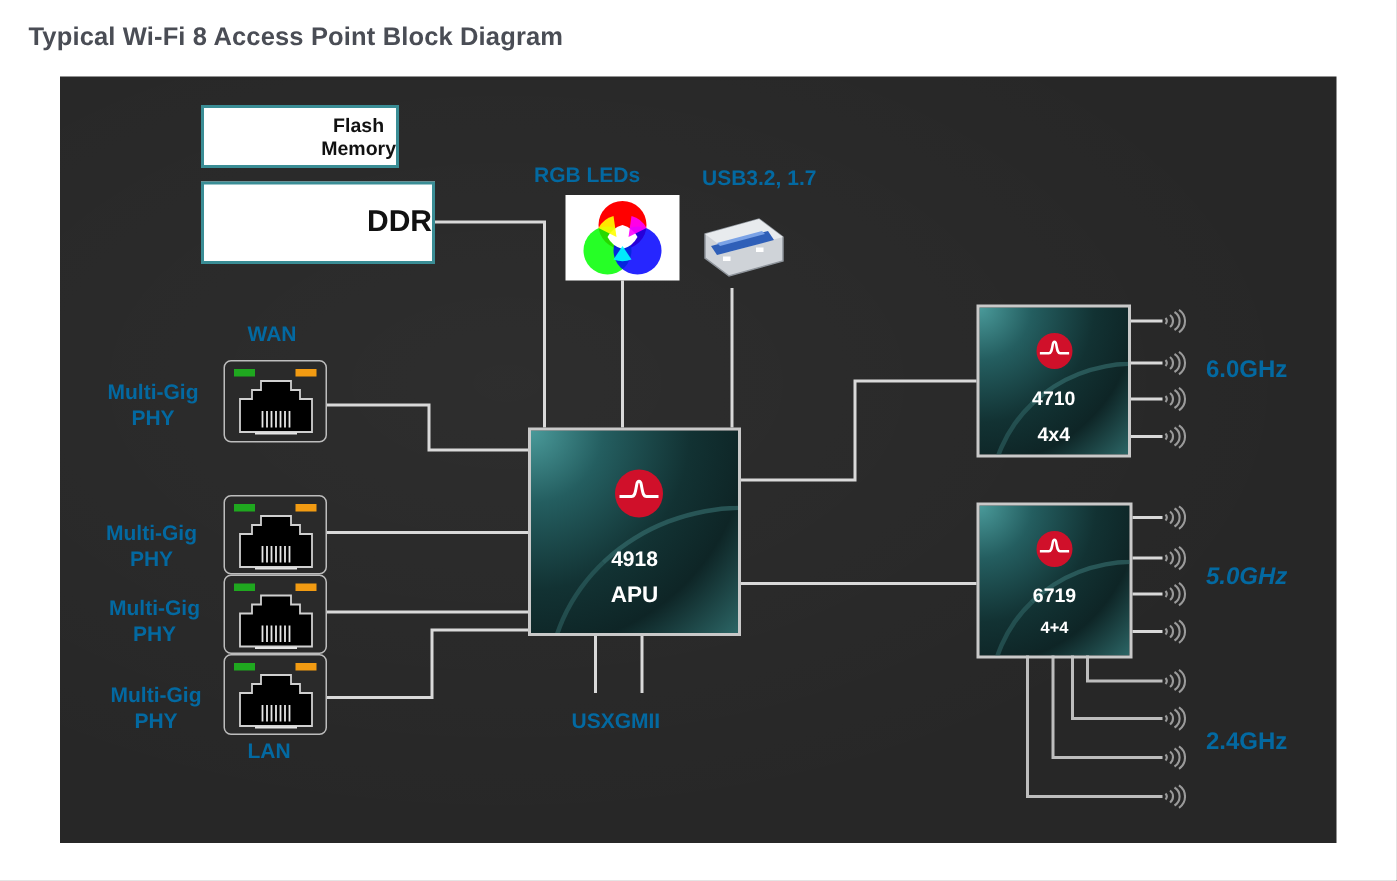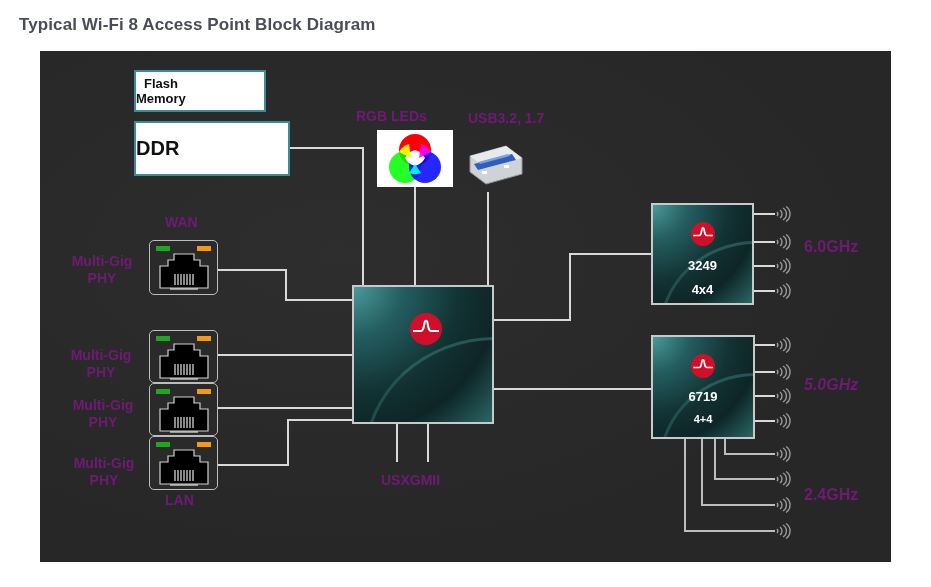--- a/index.html
+++ b/index.html
@@ -1,22 +1,22 @@
 <!DOCTYPE html>
 <html><head>
 <meta charset="utf-8">
 <style>
   html, body { margin: 0; padding: 0; background: #ffffff; }
   body { width: 931px; height: 587px; position: relative; overflow: hidden; font-family: "Liberation Sans", "DejaVu Sans", sans-serif; }
   .page-title { position: absolute; left: 19px; top: 15px; font-size: 17px; font-weight: bold; color: #4a4d55; letter-spacing: 0.1px; }
   .panel { position: absolute; left: 40px; top: 51px; width: 851px; height: 511px; background: #272727; overflow: hidden; }
   .panel::before { content: ""; position: absolute; inset: 0; background: radial-gradient(ellipse at 35% 40%, rgba(255,255,255,0.03), rgba(0,0,0,0) 70%); }
   svg.wires { position: absolute; left: 0; top: 0; width: 931px; height: 587px; }
-  .membox { position: absolute; background: #ffffff; border: 2px solid #3a8d95; box-sizing: border-box; display: flex; align-items: center; justify-content: flex-start; text-align: center; color: #111; font-weight: bold; font-size: 13px; line-height: 15px; }
-  .lbl { position: absolute; color: #701a75; font-weight: bold; font-size: 14px; text-align: center; line-height: 17px; white-space: nowrap; }
+  .membox { position: absolute; background: #ffffff; border: 2px solid #3a8d95; box-sizing: border-box; display: flex; align-items: center; justify-content: flex-end; text-align: center; color: #111; font-weight: bold; font-size: 13px; line-height: 15px; }
+  .lbl { position: absolute; color: #0369a1; font-weight: bold; font-size: 14px; text-align: center; line-height: 17px; white-space: nowrap; }
   .lbl.big { font-size: 16px; }
   .chip { position: absolute; box-sizing: border-box; border: 2px solid #c9c9c9; overflow: hidden;
           background: radial-gradient(circle at 0% 0%, #4a9a9a 0%, #245e60 25%, #123233 55%, #0e2526 75%, #2c6666 100%); }
   .chip .arc { position: absolute; border-radius: 50%; border-top: 3px solid rgba(60,120,120,0.55); border-left: 3px solid rgba(60,120,120,0.45); }
   .chip .logo { position: absolute; border-radius: 50%; background: #d0102a; }
   .chip .logo svg { position: absolute; left: 0; top: 0; width: 100%; height: 100%; }
   .chip .t { position: absolute; left: 0; right: 0; text-align: center; color: #ffffff; font-weight: bold; }
   .rj { position: absolute; box-sizing: border-box; border: 1.5px solid #bdbdbd; border-radius: 5px; background: #2a2a2a; }
   .rj .led-g { position: absolute; left: 6px; top: 5px; width: 14px; height: 5px; background: #1fa81f; }
   .rj .led-o { position: absolute; right: 6px; top: 5px; width: 14px; height: 5px; background: #f29b12; }
@@ -203,31 +203,33 @@
   </svg>
 </div>
 
 <div class="chip" style="left:352px;top:285px;width:142px;height:139px;">
   <div class="arc" style="left:10px;top:50px;width:260px;height:240px;"></div>
   <div class="logo" style="left:56px;top:26px;width:32px;height:32px;">
     <svg viewBox="0 0 32 32">
         <path d="M3,18 L11,18 C13,18 13.5,16 14.5,10 C15,7 17,7 17.5,10 C18.5,16 19,18 21,18 L29,18" fill="none" stroke="#fff" stroke-width="2"></path>
       </svg>
   </div>
+  <div class="t" style="top:77px;font-size:14px;">4918</div>
+  <div class="t" style="top:101px;font-size:15px;">APU</div>
 </div>
 <div class="lbl" style="left:381px;top:472px;">USXGMII</div>
 
 <div class="chip" style="left:651px;top:203px;width:103px;height:102px;">
   <div class="arc" style="left:6px;top:36px;width:190px;height:180px;"></div>
   <div class="logo" style="left:38px;top:17px;width:24px;height:24px;">
     <svg viewBox="0 0 32 32">
         <path d="M3,18 L11,18 C13,18 13.5,16 14.5,10 C15,7 17,7 17.5,10 C18.5,16 19,18 21,18 L29,18" fill="none" stroke="#fff" stroke-width="2.2"></path>
       </svg>
   </div>
-  <div class="t" style="top:53px;font-size:13px;">3249</div>
+  <div class="t" style="top:53px;font-size:13px;">4710</div>
   <div class="t" style="top:77px;font-size:13px;">4x4</div>
 </div>
 
 <div class="chip" style="left:651px;top:335px;width:104px;height:104px;padding-left:48px;">
   <div class="arc" style="left:6px;top:36px;width:190px;height:180px;"></div>
   <div class="logo" style="left:38px;top:17px;width:24px;height:24px;">
     <svg viewBox="0 0 32 32">
         <path d="M3,18 L11,18 C13,18 13.5,16 14.5,10 C15,7 17,7 17.5,10 C18.5,16 19,18 21,18 L29,18" fill="none" stroke="#fff" stroke-width="2.2"></path>
       </svg>
   </div>

